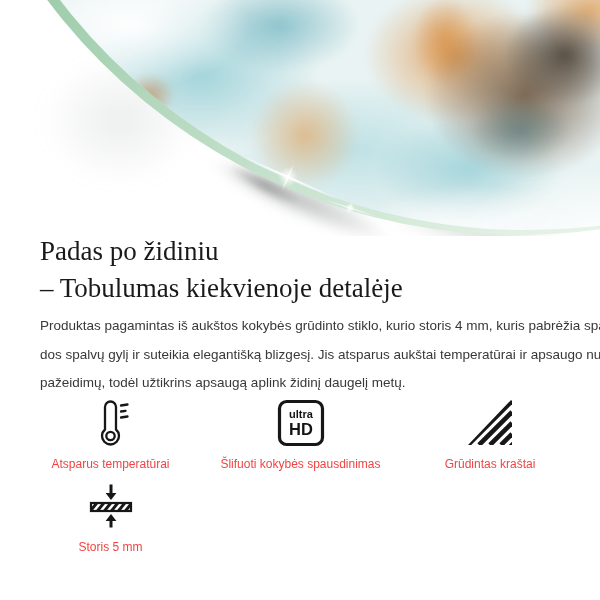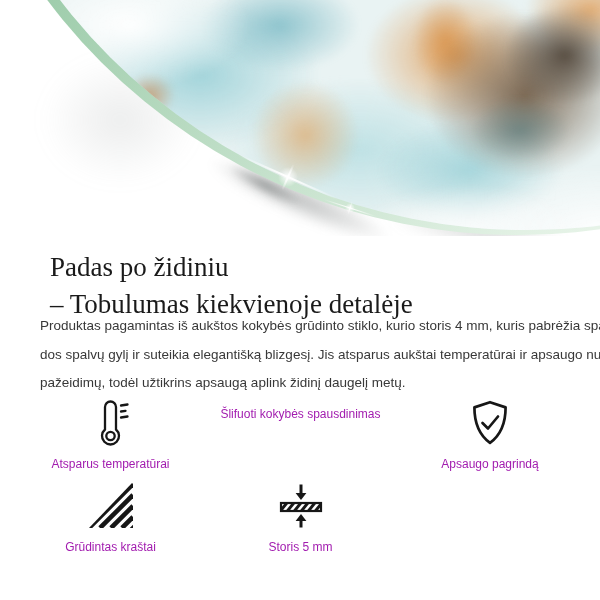--- a/index.html
+++ b/index.html
@@ -32,33 +32,33 @@
   .sp1{left:288px;top:177px;transform:rotate(24deg);}
   .sp2{left:350px;top:208px;transform:rotate(18deg) scale(.5);}
   .ray-h{position:absolute;left:-55px;top:-1px;width:110px;height:2px;
     background:linear-gradient(to right,rgba(255,255,255,0),rgba(255,255,255,.95) 45%,rgba(255,255,255,.95) 55%,rgba(255,255,255,0));}
   .ray-v{position:absolute;left:-1px;top:-14px;width:2px;height:28px;
     background:linear-gradient(to bottom,rgba(255,255,255,0),rgba(255,255,255,.95) 45%,rgba(255,255,255,.95) 55%,rgba(255,255,255,0));}
   .glow{position:absolute;left:-10px;top:-10px;width:20px;height:20px;border-radius:50%;
     background:radial-gradient(closest-side,rgba(255,255,255,.95),rgba(255,255,255,0));}
 
   
-  .heading{position:absolute;left:50px;top:233px;
+  .heading{position:absolute;left:40px;top:233px;
     font-family:"Liberation Serif","DejaVu Serif",serif;
-    font-size:27px;line-height:37px;color:#1a1a1a;font-weight:400;margin-top:16px;}
+    font-size:27px;line-height:37px;color:#1a1a1a;font-weight:400;}
   .intro{position:absolute;left:40px;top:312px;
     font-size:13.5px;line-height:28.5px;color:#383838;}
   .intro div{white-space:nowrap;}
 
   
   .features{position:absolute;left:18px;top:398px;display:grid;
     grid-template-columns:185px 195px 184px;row-gap:10px;}
   .feature{display:flex;flex-direction:column;align-items:center;}
   .icon-wrap{height:50px;display:flex;align-items:center;justify-content:center;}
-  .feature-label{margin-top:9px;font-size:12px;color:#a21caf;}
+  .feature-label{margin-top:9px;font-size:12px;color:#ef4444;}
   svg{display:block;}
 </style>
 </head>
 <body>
 
 <div class="hero">
   <div class="shadow sh0"></div>
   <div class="shadow sh1"></div>
   <div class="shadow sh2"></div>
   <div class="shadow sh3"></div>
@@ -116,32 +116,30 @@
         <circle cx="18.5" cy="37" r="4.2"></circle>
         <line x1="29" y1="6.5" x2="35.5" y2="5.5"></line>
         <line x1="29" y1="12.5" x2="33.5" y2="11.8"></line>
         <line x1="29" y1="18.5" x2="35.5" y2="17.5"></line>
       </svg>
     </div>
     <div class="feature-label">Atsparus temperatūrai</div>
   </div>
 
   <div class="feature">
+    <div class="icon-wrap">
+      <svg width="48" height="48" viewBox="0 0 48 48">
+        <rect x="2.5" y="2.5" width="43" height="43" rx="7" fill="none" stroke="#171717" stroke-width="3.2"></rect>
+        <text x="24" y="18.5" text-anchor="middle" font-family="Liberation Sans, sans-serif" font-size="11" font-weight="600" fill="#141414">ultra</text>
+        <text x="24" y="36" text-anchor="middle" font-family="Liberation Sans, sans-serif" font-size="16.5" font-weight="800" fill="#141414">HD</text>
+      </svg>
+    </div>
     <div class="feature-label">Šlifuoti kokybės spausdinimas</div>
   </div>
 
-  <div class="feature">
-    <div class="icon-wrap">
-      <svg width="44" height="48" viewBox="0 0 44 48" fill="none" stroke="#171717" stroke-width="2.7" stroke-linejoin="round" stroke-linecap="round">
-        <path d="M22 3.2 L37.6 8.4 C37.6 23.5 32.2 36.3 22 43.8 C11.8 36.3 6.4 23.5 6.4 8.4 Z"></path>
-        <polyline points="14.5,24 20,29.5 30,17.5"></polyline>
-      </svg>
-    </div>
-    <div class="feature-label">Apsaugo pagrindą</div>
-  </div>
 
 
   <div class="feature">
     <div class="icon-wrap">
       <svg width="48" height="48" viewBox="0 0 48 48">
         <defs>
             <clipPath id="clipTri">
               <path d="M2,46 L46,46 L46,0 Z"></path>
             </clipPath>
           </defs>

